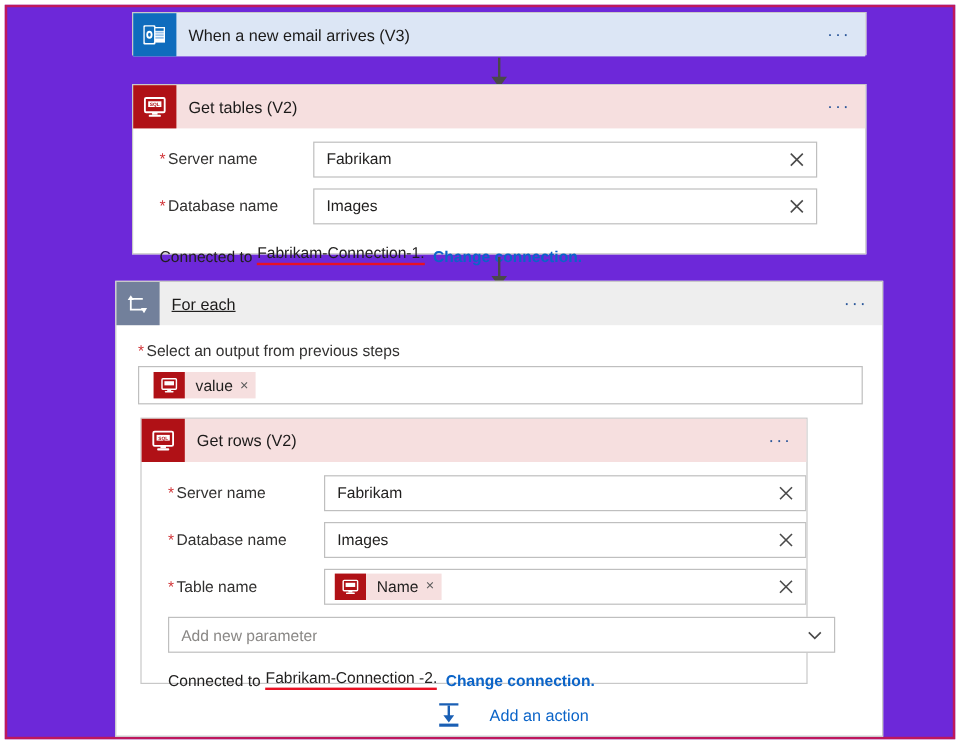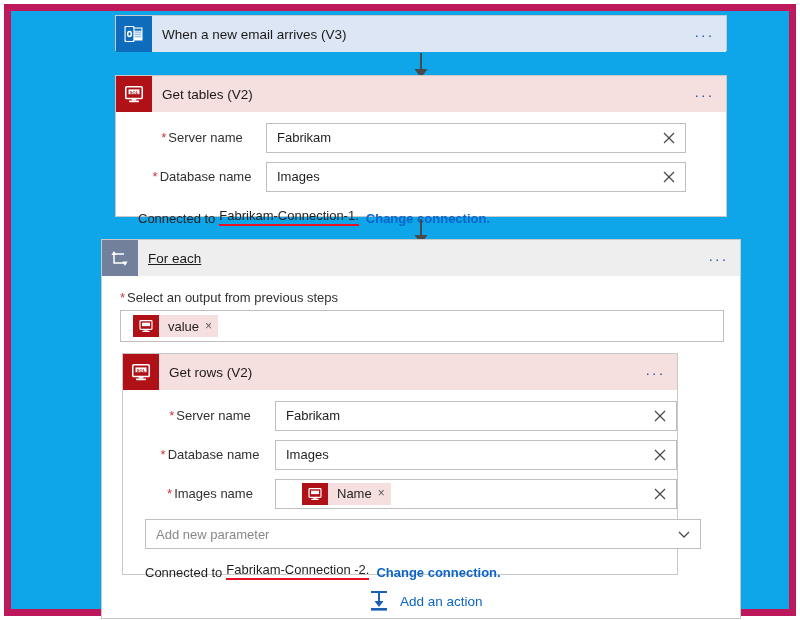--- a/index.html
+++ b/index.html
@@ -16,23 +16,23 @@
     overflow: hidden;
   }
 
   
   .canvas {
     position: absolute;
     left: 4px;
     top: 4px;
     width: 792px;
     height: 612px;
-    background: #0ea5e9;
+    background: #6d28d9;
     box-sizing: border-box;
-    border: 7px solid #be185d;
+    border: 2px solid #be185d;
   }
 
   
   .card {
     background: #ffffff;
     border: 1px solid #c8c8c8;
     box-sizing: border-box;
     position: absolute;
   }
   .card-header {
@@ -96,21 +96,20 @@
     flex: 0 0 26px;
   }
 
   
   .card-body { padding: 0; }
 
   .field-row {
     display: flex;
     align-items: center;
     height: 37px;
-    text-align: center;
   }
   .field-label {
     font-size: 13px;
     color: #323130;
     white-space: nowrap;
     flex: 0 0 auto;
   }
   .req-star {
     color: #d13438;
     font-size: 13px;
@@ -404,23 +403,23 @@
               <svg width="14" height="14" viewBox="0 0 14 14">
                 <line x1="2" y1="2" x2="12" y2="12" stroke="#4a4a4a" stroke-width="1.3"></line>
                 <line x1="12" y1="2" x2="2" y2="12" stroke="#4a4a4a" stroke-width="1.3"></line>
               </svg>
             </span>
           </div>
         </div>
 
         <div class="field-row" style="margin-top:2px;">
           <div class="field-label" style="width:152px; padding-left:22px; box-sizing:border-box;">
-            <span class="req-star">*</span><span>Images name</span>
-          </div>
-          <div class="input-box" style="width:414px; padding-left:26px;">
+            <span class="req-star">*</span><span>Table name</span>
+          </div>
+          <div class="input-box" style="width:414px; padding-left:8px;">
             <span class="token">
               <span class="ic-sql-sm">
                 <svg width="16" height="16" viewBox="0 0 24 24">
                   <rect x="3" y="4" width="18" height="13" rx="1.2" fill="none" stroke="#ffffff" stroke-width="1.8"></rect>
                   <rect x="6" y="7" width="12" height="5.2" fill="#ffffff"></rect>
                   <rect x="9.5" y="17" width="5" height="2.2" fill="#ffffff"></rect>
                   <rect x="6.5" y="19.2" width="11" height="1.9" rx="0.8" fill="#ffffff"></rect>
                 </svg>
               </span>
               <span class="token-label">Name</span>
@@ -445,21 +444,21 @@
         </div>
 
         <div class="conn-line" style="margin-top:13px; padding-left:22px;">
           <span>Connected to</span>
           <span class="conn-name">Fabrikam-Connection -2.</span>
           <span class="conn-link">Change connection.</span>
         </div>
       </div>
     </div>
 
-    <div class="add-action" style="left:265px; top:348px;">
+    <div class="add-action" style="left:265px; top:348px;gap:13px;">
       <span>
         <svg width="24" height="24" viewBox="0 0 24 24">
           <line x1="4" y1="4" x2="20" y2="4" stroke="#1a5fb4" stroke-width="2"></line>
           <line x1="12" y1="5" x2="12" y2="16" stroke="#1a5fb4" stroke-width="2"></line>
           <polygon points="12,19 7.5,13 16.5,13" fill="#1a5fb4"></polygon>
           <rect x="4" y="20" width="16" height="2.6" fill="#1a5fb4"></rect>
         </svg>
       </span>
       <span class="add-action-text">Add an action</span>
     </div>

